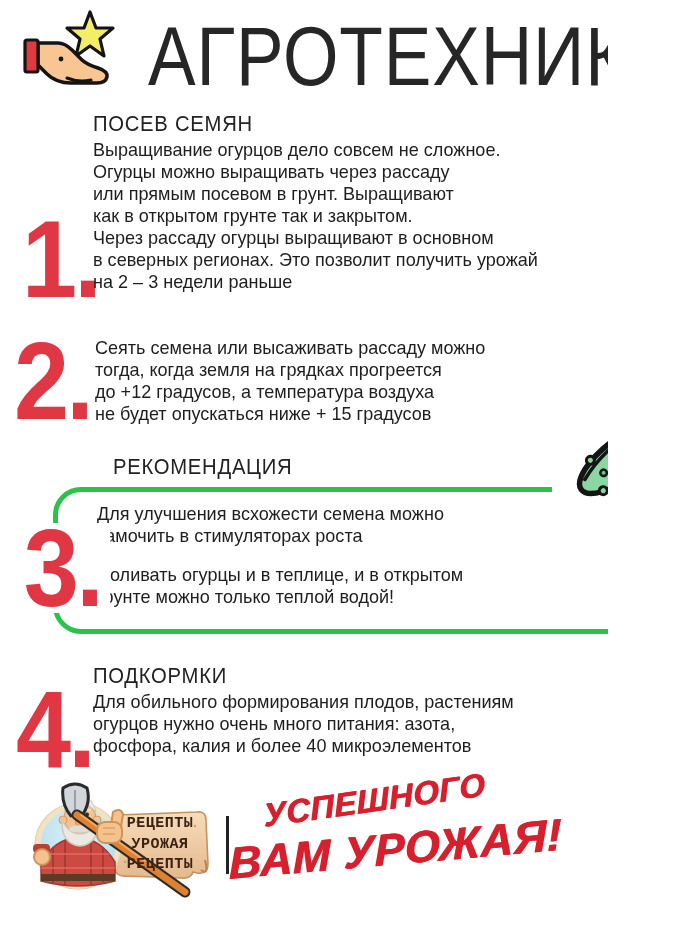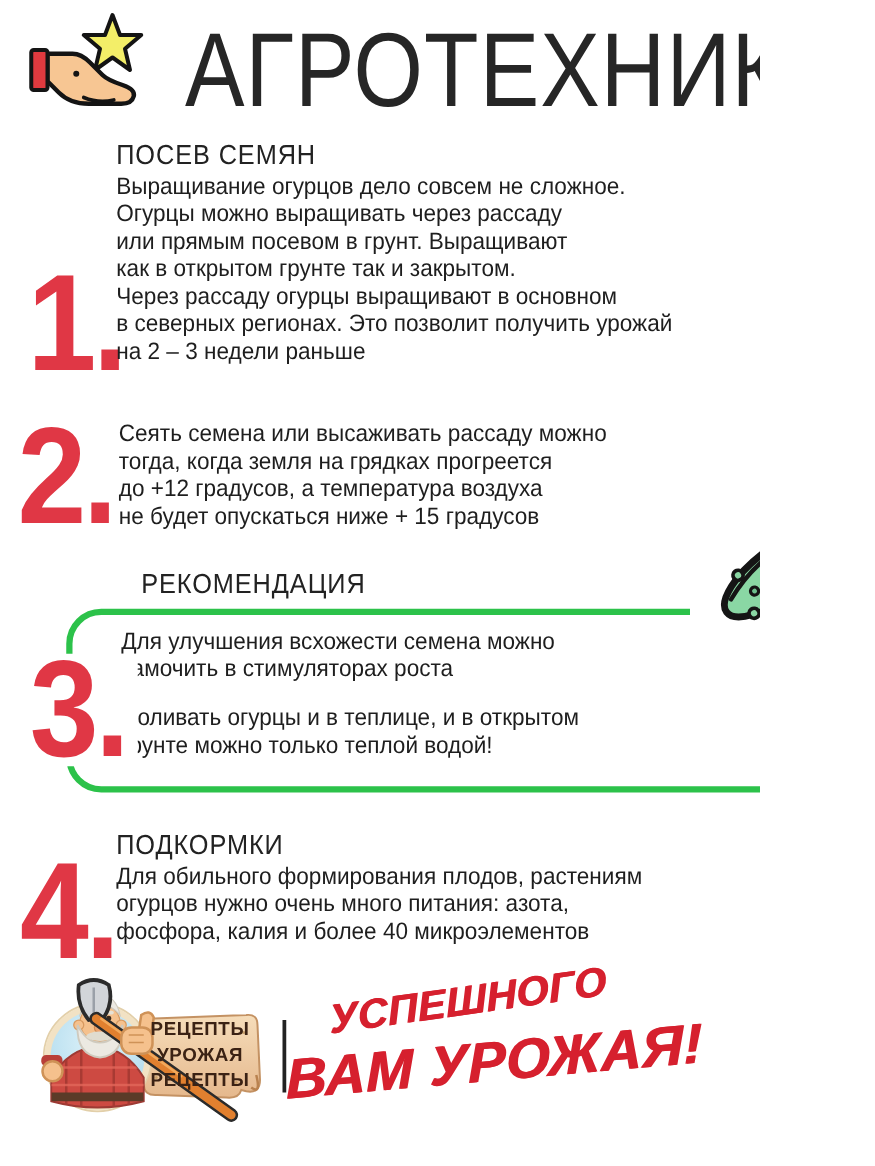--- a/index.html
+++ b/index.html
@@ -26,21 +26,21 @@
   
   .divider{left:226px;top:816px;width:3px;height:58px;background:#222;z-index:3;}
   .slogan{font-weight:bold;font-style:italic;color:#d6202e;white-space:nowrap;z-index:3;}
   .slogan-1{left:262px;top:797px;font-size:33px;letter-spacing:.5px;
             transform:rotate(-8deg) skewX(-4deg);transform-origin:left top;
             text-shadow:1px 0 0 #d6202e;}
   .slogan-2{left:228px;top:838px;font-size:45px;letter-spacing:.5px;
             transform:rotate(-5deg) skewX(-4deg);transform-origin:left top;
             text-shadow:1px 0 0 #d6202e;}
   .scroll-label{left:116px;top:814px;width:88px;text-align:center;z-index:3;
-                font-family:Liberation Sans, sans-serif;font-weight:bold;font-size:15px;
+                font-family:Liberation Mono, monospace;font-weight:bold;font-size:15px;
                 line-height:20.5px;color:#3b2214;letter-spacing:.5px;}
   svg{display:block;}
 </style>
 </head>
 <body>
 
 <div class="page">
 
   <div class="abs" style="left:14px;top:8px;width:110px;height:92px;">
     <svg viewBox="0 0 110 90" width="110" height="92">

